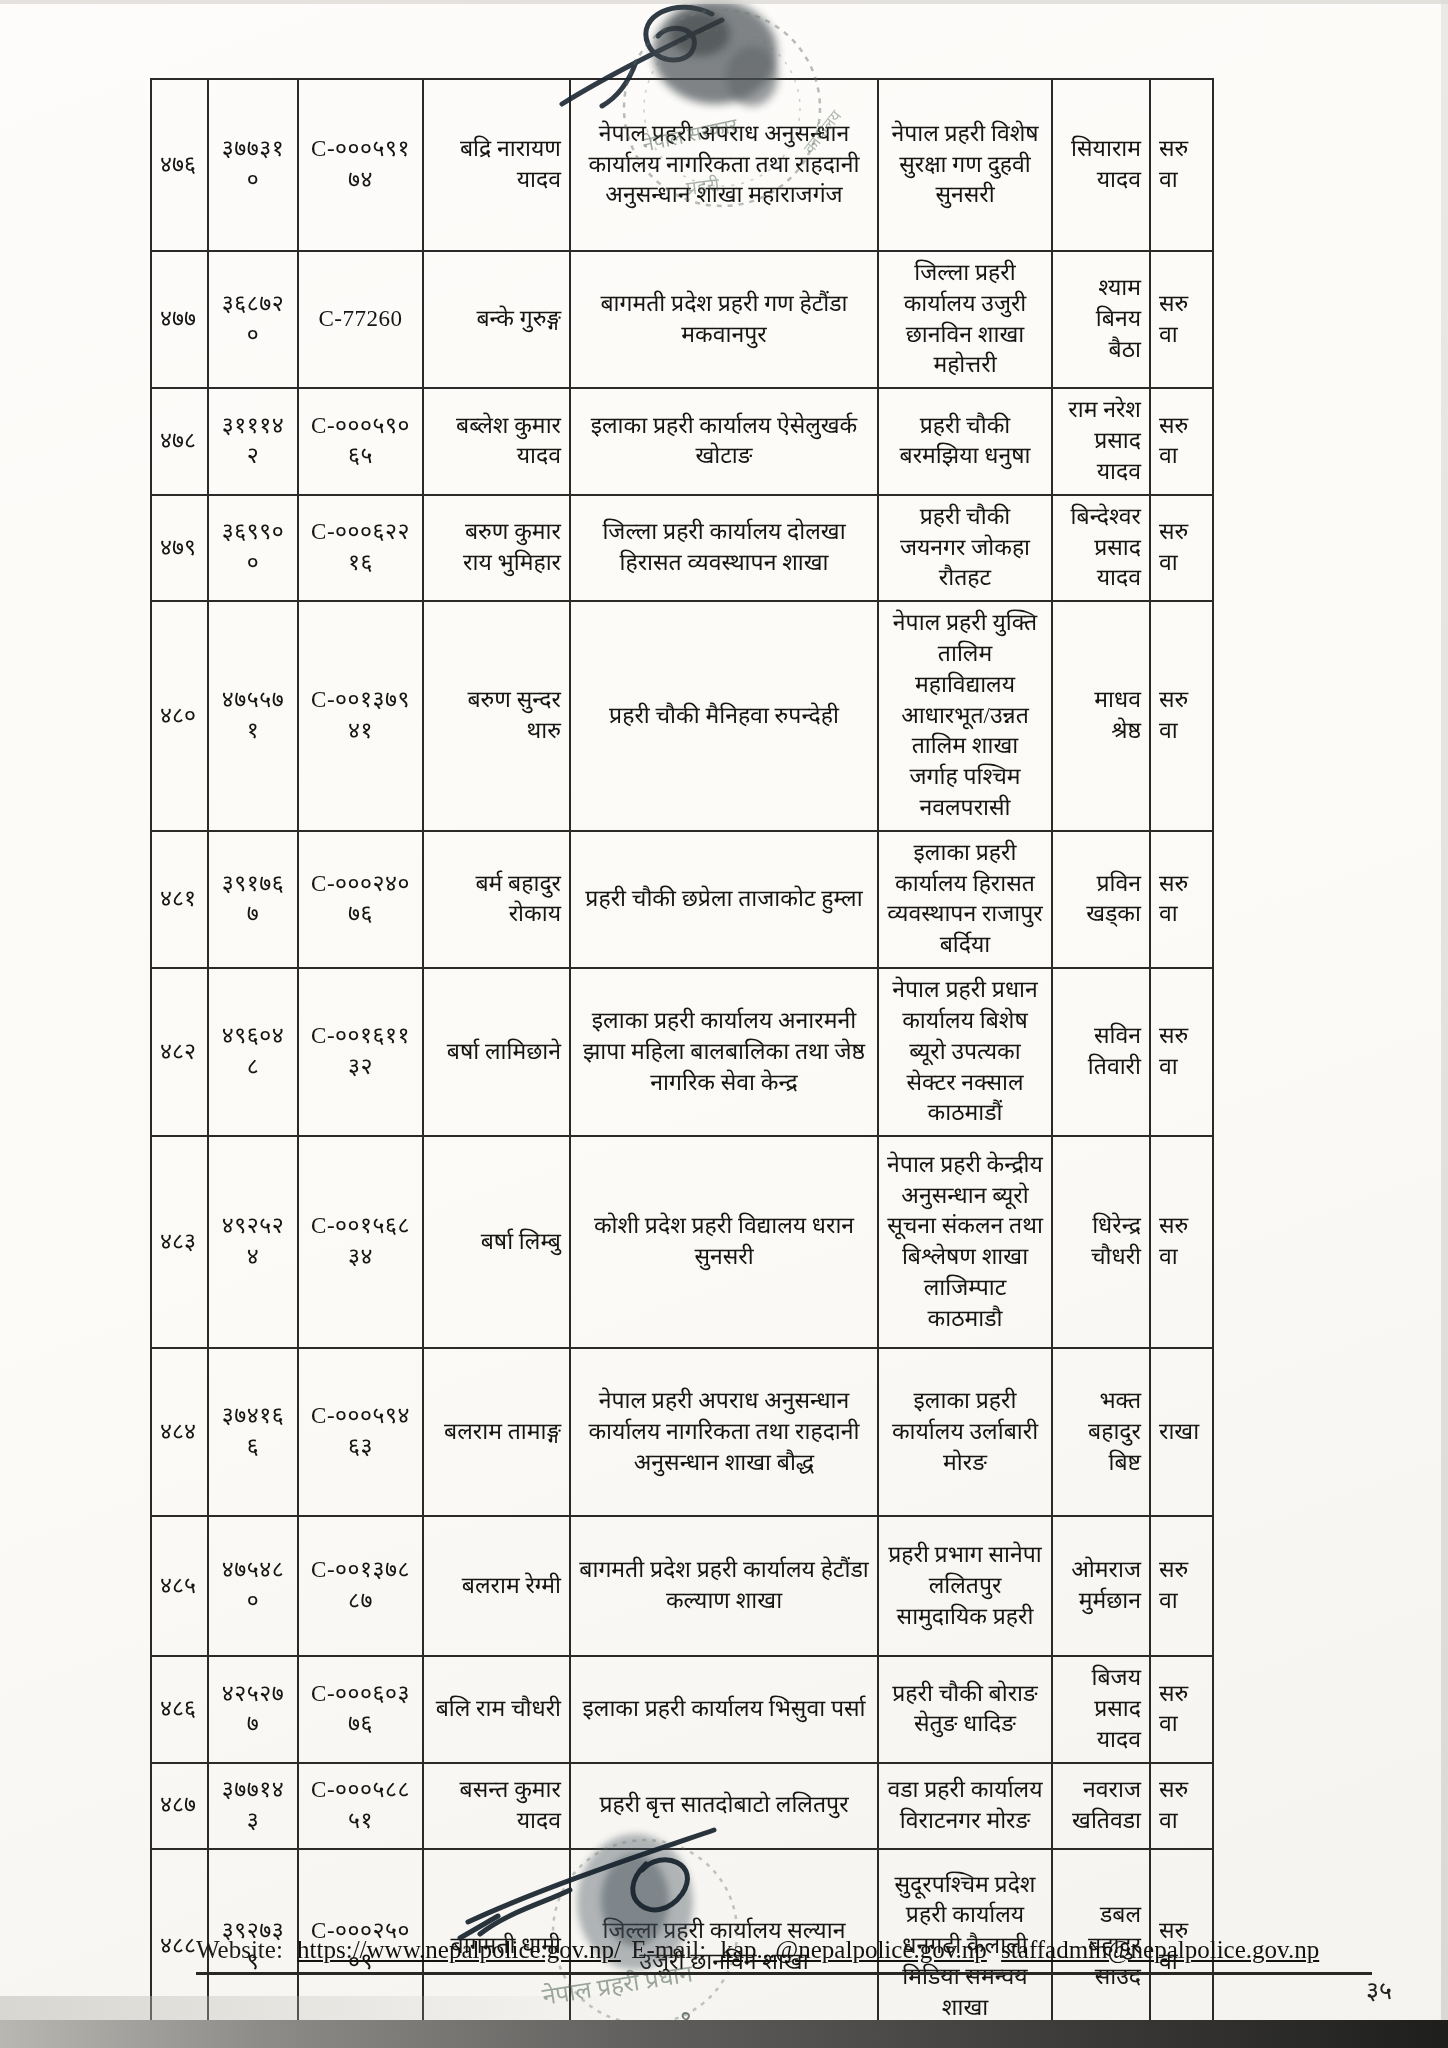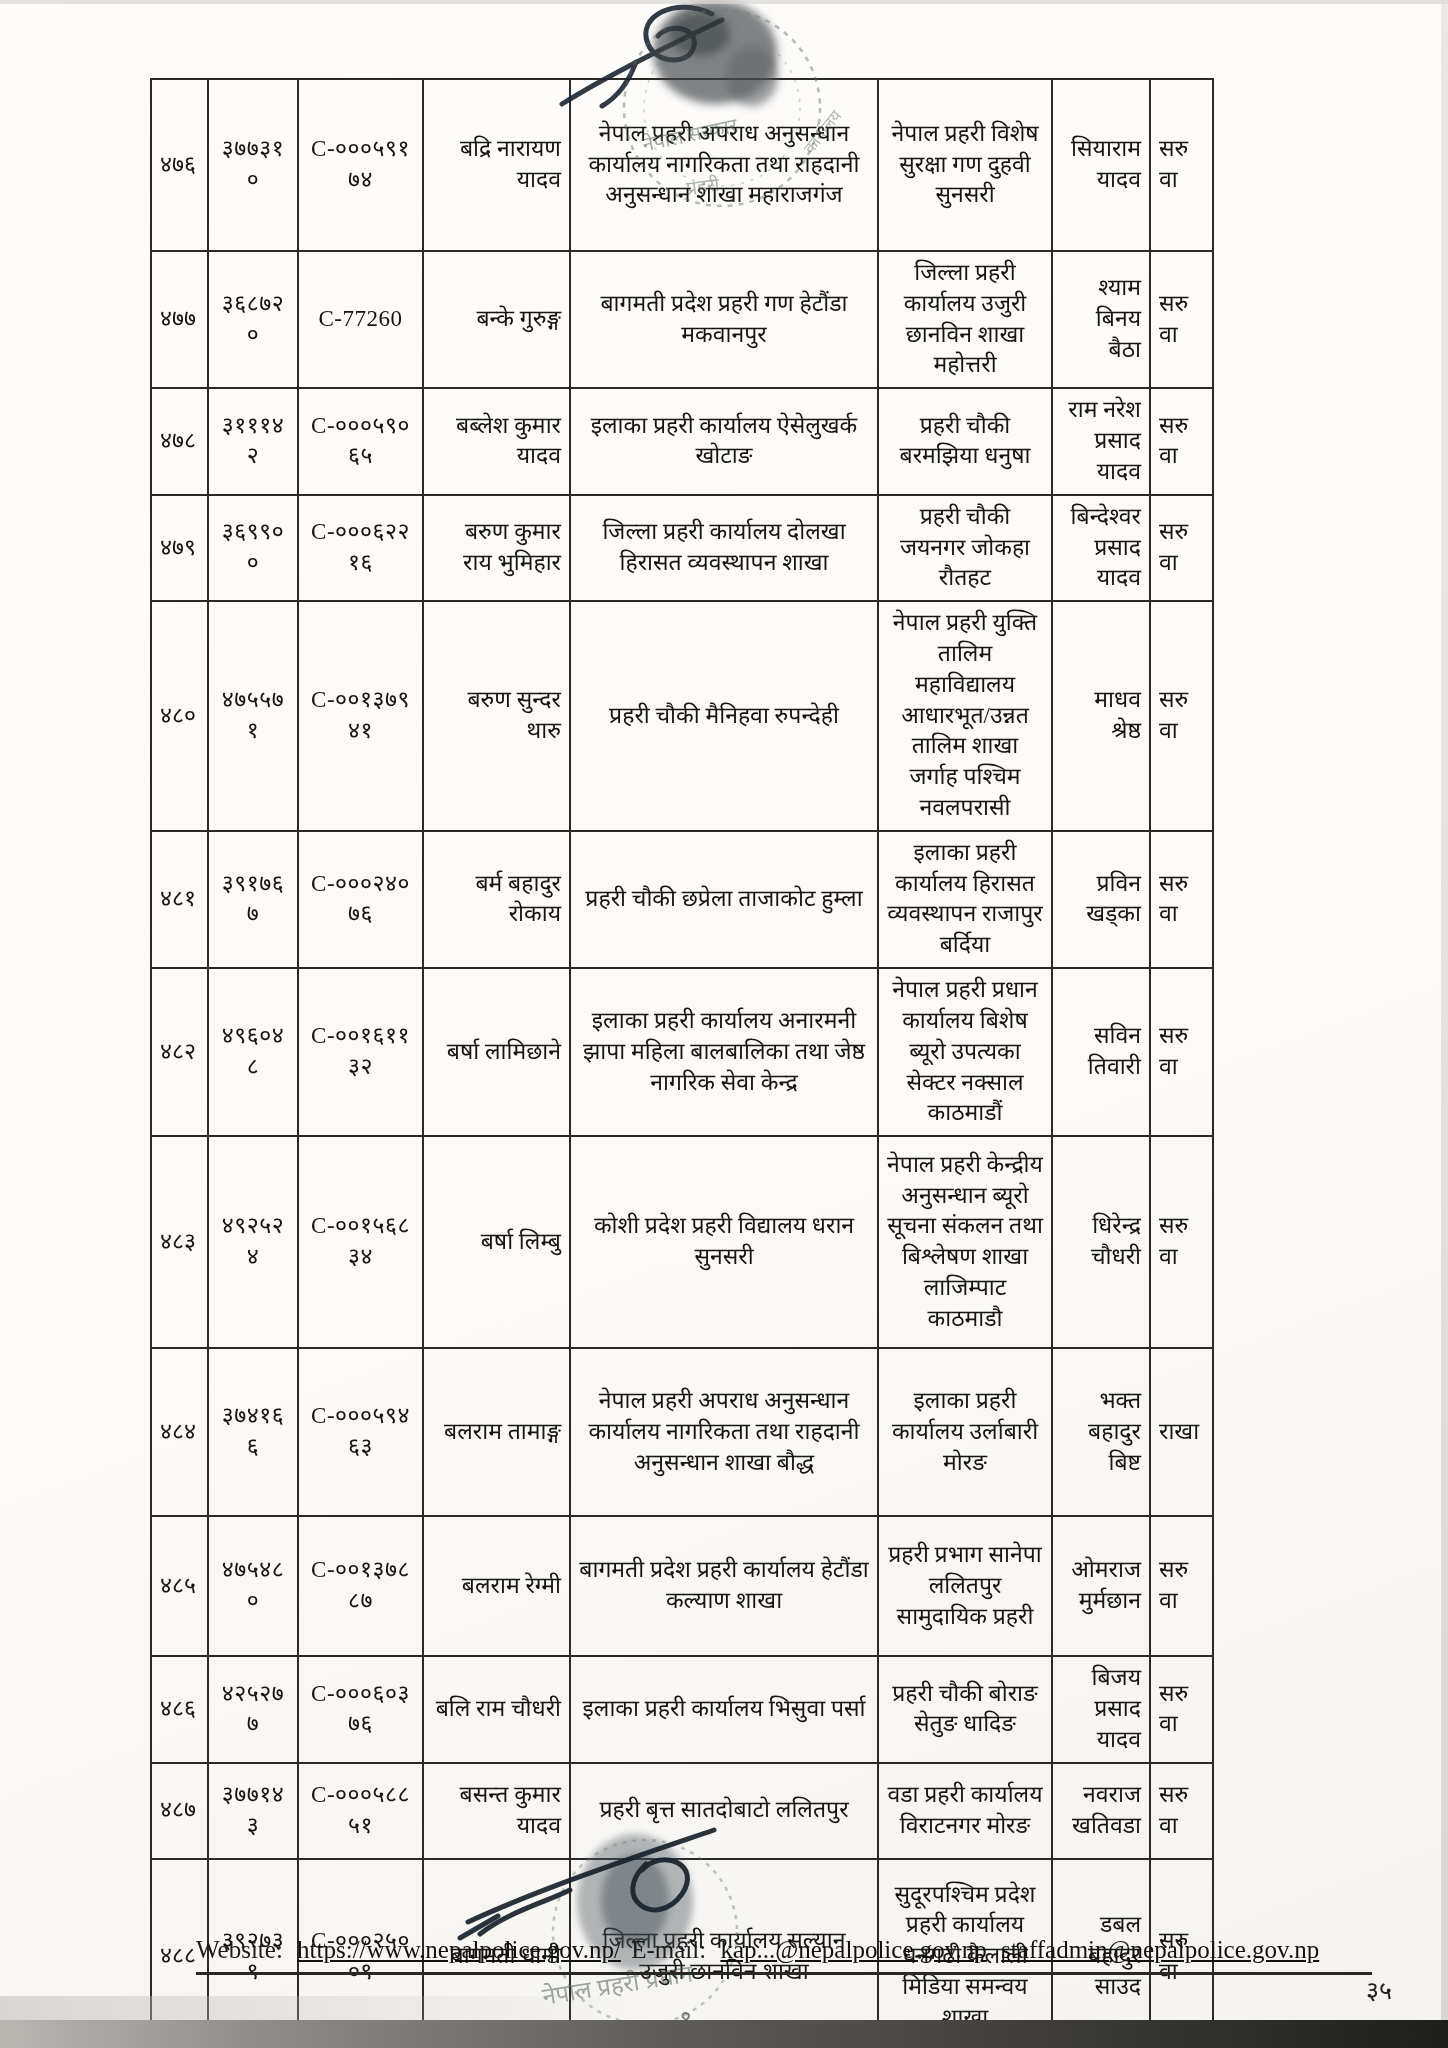--- a/index.html
+++ b/index.html
@@ -37,21 +37,21 @@
   tr:nth-child(2){height:108px;}
   tr:nth-child(3){height:72px;}
   tr:nth-child(4){height:106px;}
   tr:nth-child(5){height:184px;}
   tr:nth-child(6){height:108px;}
   tr:nth-child(7){height:142px;}
   tr:nth-child(8){height:212px;}
   tr:nth-child(9){height:168px;}
   tr:nth-child(10){height:140px;}
   tr:nth-child(11){height:104px;}
-  tr:nth-child(12){height:96px;}
+  tr:nth-child(12){height:86px;}
   tr:nth-child(13){height:196px;}
 
   
   .footer{
     position:absolute;left:196px;top:1936px;width:1176px;
     font-size:25px;color:#1d1b19;white-space:nowrap;
     border-bottom:3px solid #2a2826;padding-bottom:8px;
   }
   .footer .lnk{color:#14120f;text-decoration:underline;cursor:pointer;margin:0 4px;}
   .footer .lbl{margin-right:4px;}

